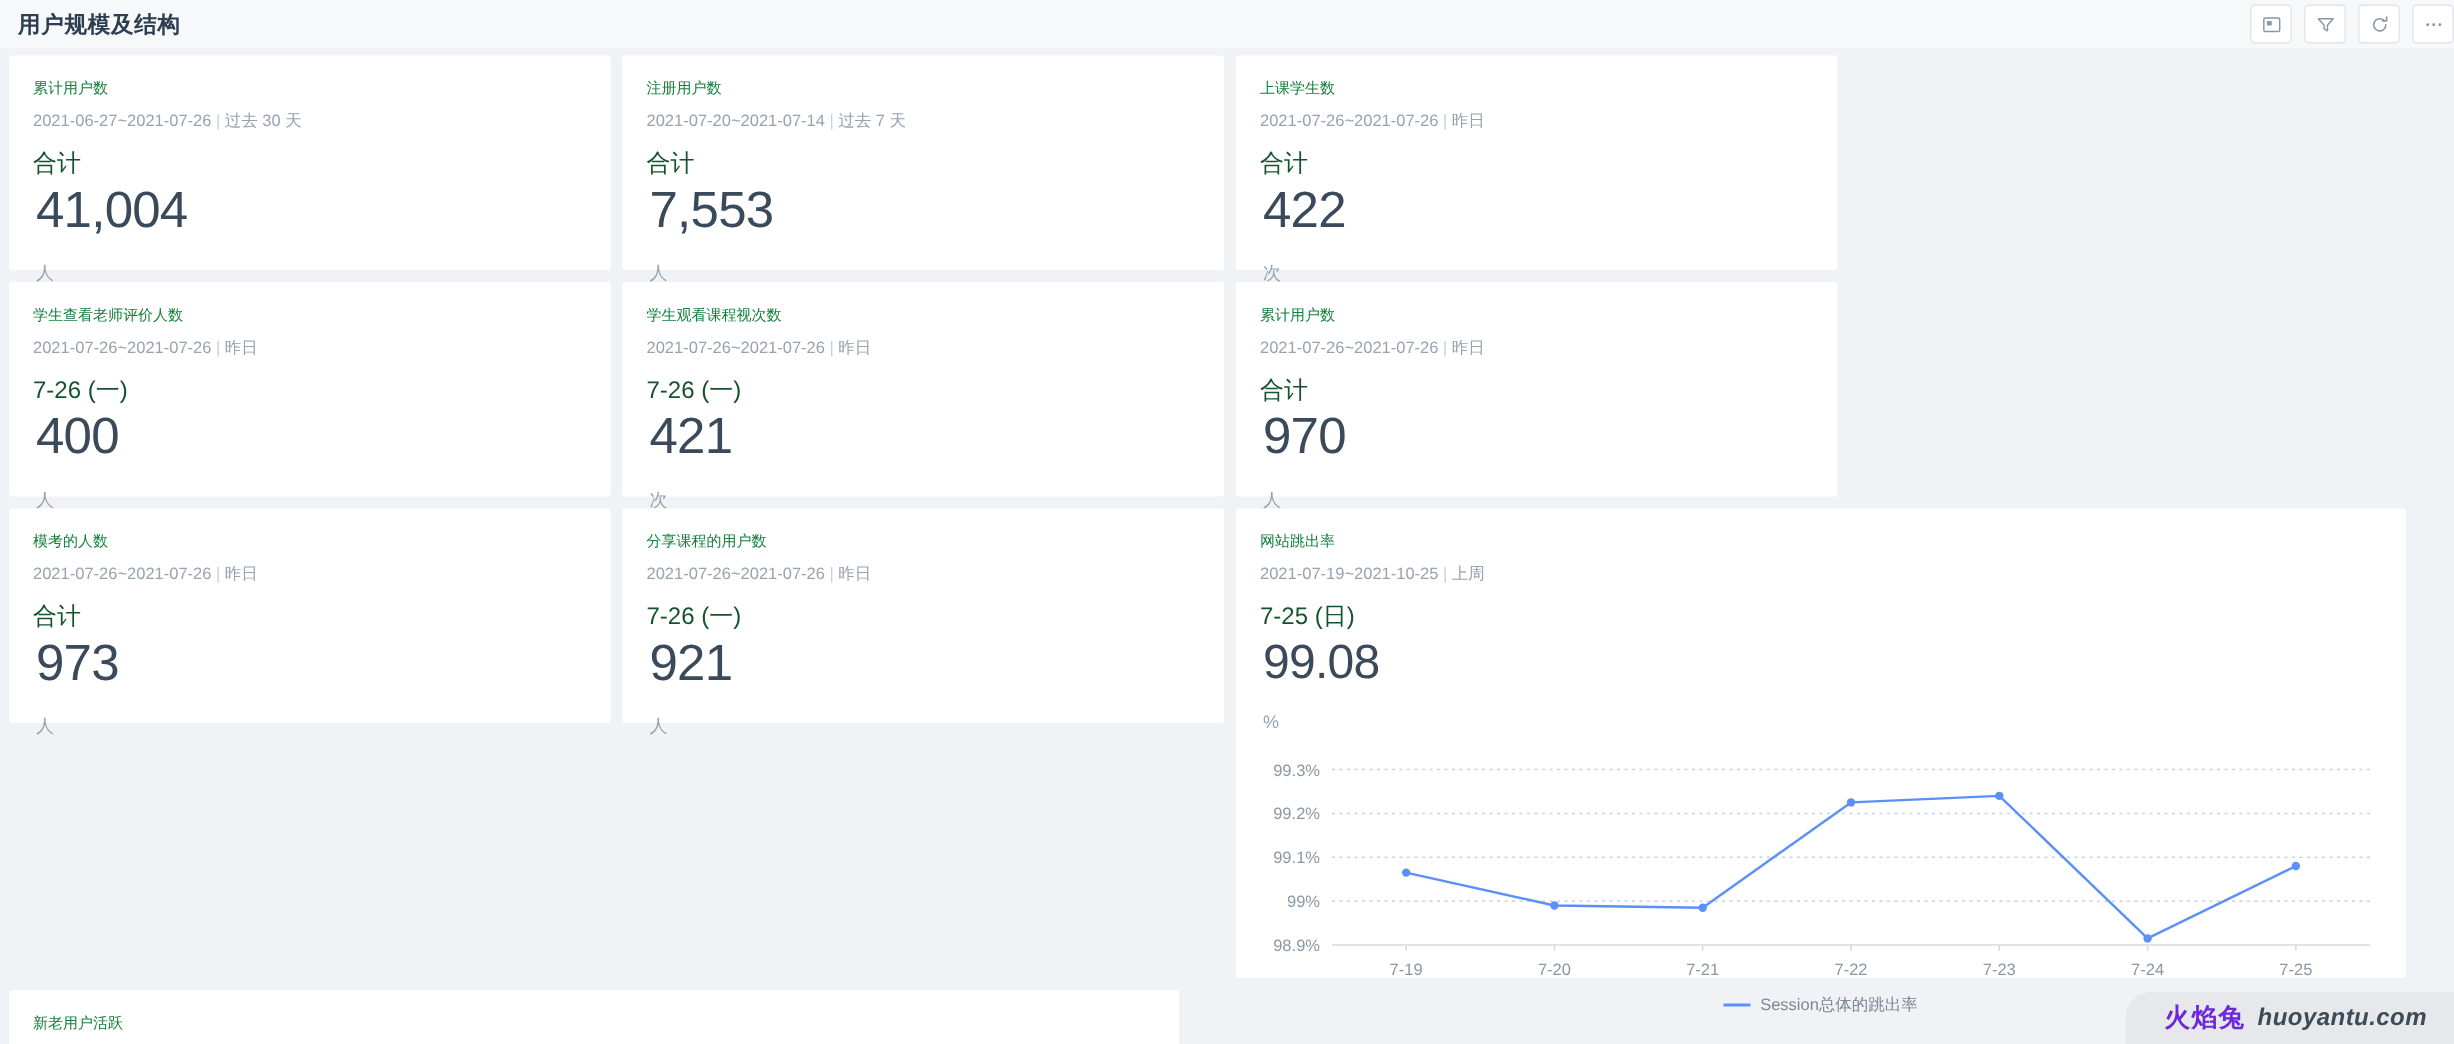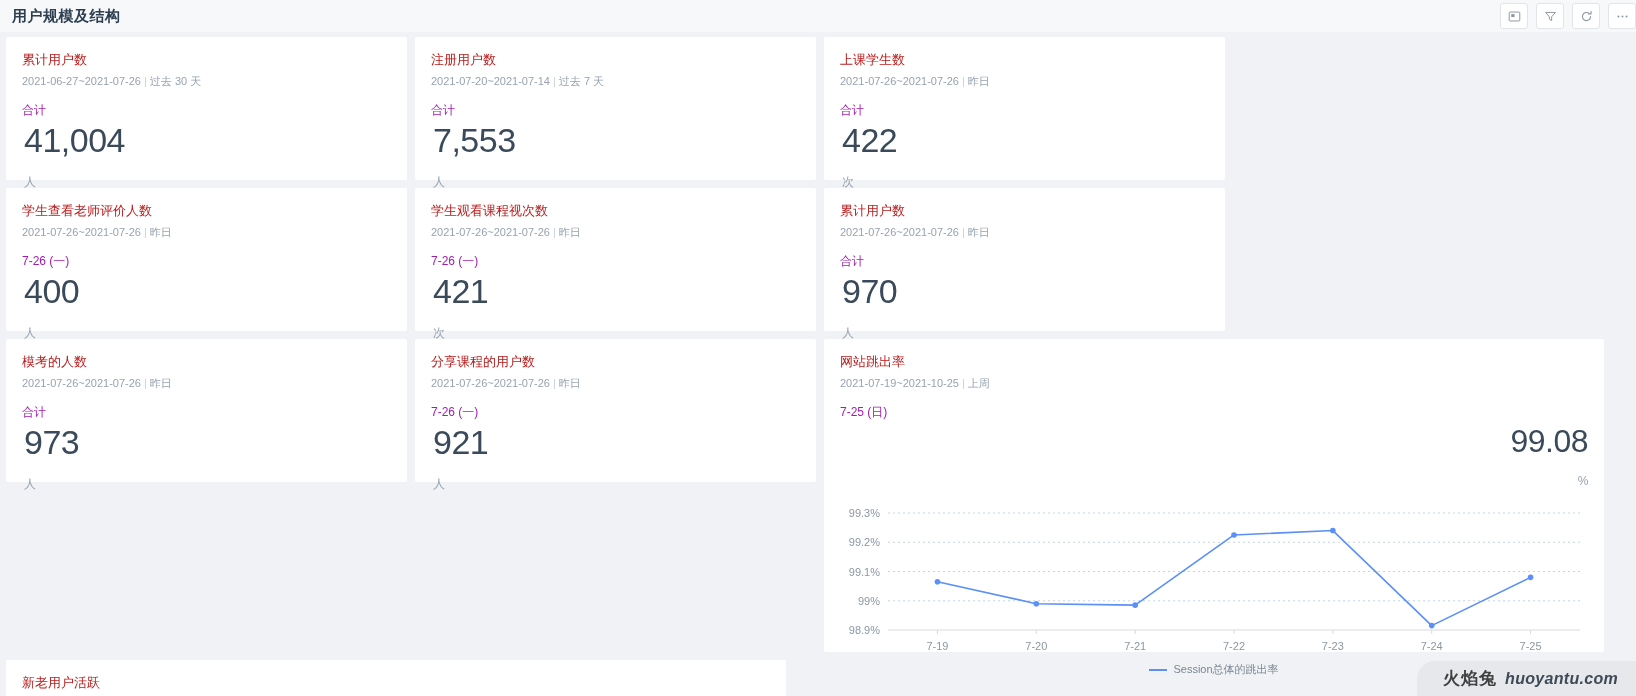--- a/index.html
+++ b/index.html
@@ -56,37 +56,37 @@
     background: #ffffff;
     border-radius: 2px;
     padding: 14px 16px 10px 16px;
     position: relative;
   }
   .card.stat { width: 401px; height: 143px; }
   .card.wide-line { width: 780px; height: 313px; padding-bottom: 4px; }
   .card.wide-bar  { width: 780px; height: 313px; padding-bottom: 4px; }
 
   .card-title {
-    font-size: 13px;
-    color: #b91c1c;
+    font-size: 10px;
+    color: #15803d;
     line-height: 18px;
     margin-bottom: 5px;
   }
   .card-range {
     font-size: 11px;
     color: #97a3b0;
     line-height: 15px;
     margin-bottom: 13px;
     white-space: nowrap;
   }
   .card-range .sep { color: #c8d0d8; margin: 0 3px; }
 
   .stat-label {
-    font-size: 12px;
-    color: #a21caf;
+    font-size: 16px;
+    color: #14532d;
     line-height: 16px;
     margin-bottom: 1px;
   }
   .stat-value {
     font-size: 34px;
     color: #3b4a5a;
     font-weight: 400;
     line-height: 42px;
     letter-spacing: -0.5px;
     display: flex;
@@ -94,21 +94,21 @@
     flex-direction: column;
   }
   .stat-value .unit {
     font-size: 12px;
     color: #97a3b0;
     margin-left: 2px;
     font-weight: normal;
   }
 
   
-  .chart-head-line .stat-value { font-size: 32px; line-height: 40px; align-items: flex-end; }
+  .chart-head-line .stat-value { font-size: 32px; line-height: 40px; }
 
   .linechart-wrap { position: relative; width: 748px; height: 155px; margin-top: 4px; }
   .chart-legend-line {
     display: flex; justify-content: center; align-items: center;
     gap: 6px; margin-top: 2px;
     font-size: 11px; color: #7b8794;
   }
   .legend-line-dash {
     width: 18px; height: 2px; background: #5b8ff9; display: inline-block;
   }
@@ -116,21 +116,21 @@
   
   .watermark {
     position: absolute;
     right: 0px; bottom: 0px;
     background: #e6e8eb;
     border-top-left-radius: 18px;
     padding: 6px 18px 6px 26px;
     display: flex; align-items: center; gap: 8px;
     z-index: 50;
   }
-  .wm-brand { font-size: 17px; color: #404040; font-weight: bold; letter-spacing: 1px; }
+  .wm-brand { font-size: 17px; color: #6d28d9; font-weight: bold; letter-spacing: 1px; }
   .wm-url { font-size: 16px; color: #3d4a57; font-weight: bold; letter-spacing: 0.3px; font-style: italic; }
 
   .axis-text { font-size: 11px; fill: #8b97a3; font-family: "Liberation Sans", sans-serif; }
 </style>
 </head>
 <body>
 
 <div class="page-header">
   <div class="page-title">用户规模及结构</div>
   <div class="header-tools">

